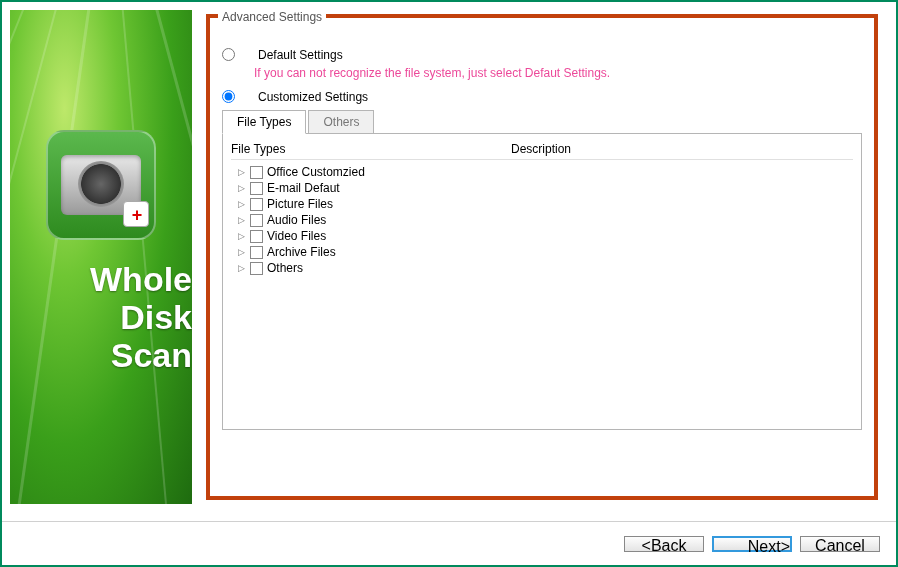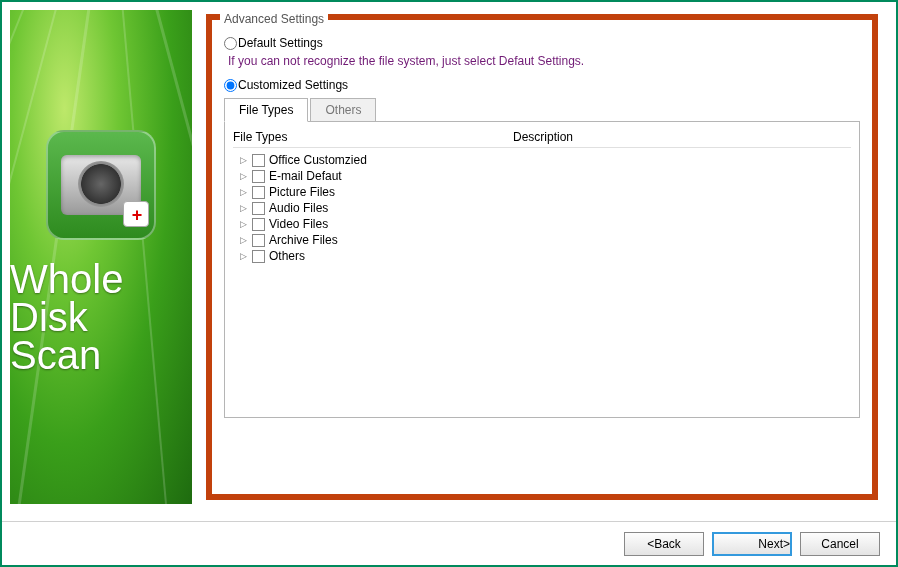--- a/index.html
+++ b/index.html
@@ -8,39 +8,39 @@
 .content { display: flex; height: 512px; padding: 8px; gap: 8px; }
 .sidebar { width: 182px; height: 494px; position: relative; overflow: hidden; }
 .sidebar-bg { position: absolute; inset: 0; background: radial-gradient(ellipse at 30% 20%, #bde86a 0%, #6fc633 30%, #3a9f1a 60%, #1e6b0f 100%); }
 .rays { position: absolute; inset: 0; opacity: 0.5; }
 .ray { position: absolute; background: rgba(255,255,255,0.35); transform-origin: top left; }
 .drive-icon { position: absolute; top: 120px; left: 50%; transform: translateX(-50%); width: 110px; height: 110px; background: linear-gradient(180deg, #5bb84d, #2e8b1f); border-radius: 18px; border: 2px solid rgba(255,255,255,0.35); display: flex; align-items: center; justify-content: center; }
 .drive-body { width: 80px; height: 60px; background: linear-gradient(180deg, #e8e8e8, #999); border-radius: 6px; position: relative; box-shadow: inset 0 2px 4px rgba(0,0,0,0.3); }
 .drive-body::before { content: ""; position: absolute; top: 6px; left: 50%; transform: translateX(-50%); width: 46px; height: 46px; border-radius: 50%; background: radial-gradient(circle, #666 0%, #333 60%, #888 62%, #ccc 100%); }
 .drive-body::after { content: ""; position: absolute; bottom: -12px; right: -8px; width: 24px; height: 24px; background: #fff; border-radius: 4px; border: 1px solid #aaa; }
 .red-cross { position: absolute; bottom: -12px; right: -8px; width: 24px; height: 24px; display: flex; align-items: center; justify-content: center; color: #d00; font-weight: bold; font-size: 18px; z-index: 2; }
-.sidebar-title { position: absolute; top: 250px; left: 0; right: 0; text-align: left; color: #fff; font-size: 40px; font-weight: normal; line-height: 38px; text-shadow: 0 1px 2px rgba(0,0,0,0.4); font-family: "Trebuchet MS", Arial, sans-serif; }
+.sidebar-title { position: absolute; top: 250px; left: 0; right: 0; text-align: right; color: #fff; font-size: 34px; font-weight: bold; line-height: 38px; text-shadow: 0 1px 2px rgba(0,0,0,0.4); font-family: "Trebuchet MS", Arial, sans-serif; }
 .main { flex: 1; padding: 4px 10px 4px 6px; }
-.fieldset { border: 6px solid #c2410c; padding: 10px 12px 12px 12px; height: 486px; position: relative; }
+.fieldset { border: 4px solid #c2410c; padding: 24px 12px 12px 12px; height: 486px; position: relative; }
 .fieldset-legend { position: absolute; top: -8px; left: 8px; background: #fff; padding: 0 4px; color: #555; }
-.radio-row { display: flex; align-items: center; gap: 1px; margin: 6px 0 4px 0; }
+.radio-row { display: flex; gap: 23px; margin: 6px 0 4px 0; }
 .radio-label { color: #000; }
-.help-text { margin-left: 4px; color: #701a75; margin-bottom: 10px; }
+.help-text { margin-left: 32px; color: #ec4899; margin-bottom: 10px; }
 .tabs { display: flex; border-bottom: 1px solid #b5b5b5; margin-top: 6px; }
 .tab { padding: 4px 14px; border: 1px solid #b5b5b5; background: #f0f0f0; margin-right: 2px; margin-bottom: -1px; cursor: pointer; color: #777; }
 .tab.active { background: #fff; border-bottom: 1px solid #fff; color: #000; }
 .tab-content { border: 1px solid #b5b5b5; border-top: none; height: 296px; padding: 8px; }
 .tree-header { display: flex; border-bottom: 1px solid #e0e0e0; padding-bottom: 3px; margin-bottom: 4px; }
 .col-types { width: 280px; }
 .col-desc { flex: 1; }
 .tree-item { display: flex; align-items: center; gap: 4px; padding: 1px 0 1px 6px; }
 .expand-icon { width: 9px; height: 9px; color: #777; font-size: 9px; cursor: pointer; display: flex; align-items: center; justify-content: center; }
 .checkbox { width: 13px; height: 13px; border: 1px solid #888; background: #fff; cursor: pointer; }
 .footer { position: absolute; bottom: 0; left: 0; right: 0; height: 44px; border-top: 1px solid #d0d0d0; display: flex; align-items: center; justify-content: flex-end; gap: 8px; padding-right: 16px; background: #fff; }
-.btn { min-width: 80px; height: 24px; border: 1px solid #888; background: linear-gradient(180deg, #fdfdfd, #e4e4e4); cursor: pointer; font-family: inherit; font-size: 12px; }
+.btn { min-width: 80px; height: 16px; border: 1px solid #888; background: linear-gradient(180deg, #fdfdfd, #e4e4e4); cursor: pointer; font-family: inherit; font-size: 16px; }
 .btn.primary { border: 2px solid #3399dd; text-align: right; }
 input[type=radio] { width: 13px; height: 13px; cursor: pointer; }
 </style>
 </head>
 <body>
 
 <div class="window">
   <div class="content">
     <div class="sidebar">
       <div class="sidebar-bg"></div>

